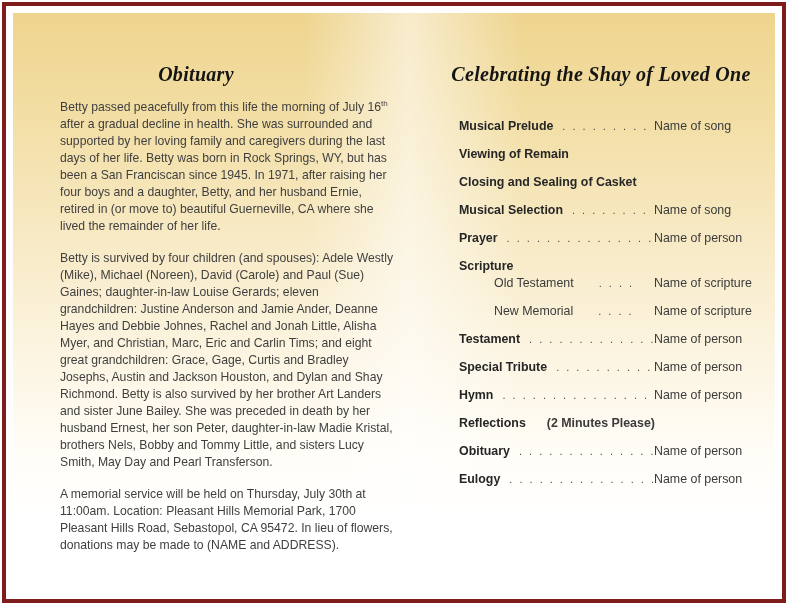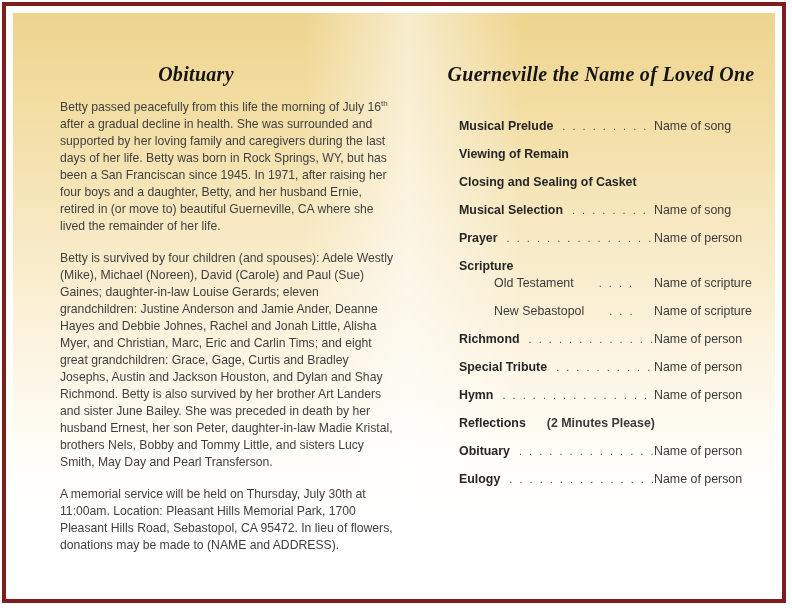--- a/index.html
+++ b/index.html
@@ -66,21 +66,21 @@
     <div class="col-left">
       <h1 class="page-title">Obituary</h1>
       <div class="obit-text">
         <p><span>Betty passed peacefully from this life the morning of July 16</span><sup>th</sup><span> after a gradual decline in health.  She was surrounded and supported by her loving family and caregivers during the last days of her life.  Betty was born in Rock Springs, WY, but has been a San Franciscan since 1945.  In 1971, after raising her four boys and a daughter, Betty, and her husband Ernie, retired in (or move to) beautiful Guerneville, CA where she lived the remainder of her life.</span></p>
         <p>Betty is survived by four children (and spouses): Adele Westly (Mike), Michael (Noreen), David (Carole) and Paul (Sue) Gaines;  daughter-in-law Louise Gerards;  eleven grandchildren: Justine Anderson and Jamie Ander, Deanne Hayes and Debbie Johnes, Rachel and Jonah Little, Alisha Myer, and Christian, Marc, Eric and Carlin Tims;  and eight great grandchildren: Grace, Gage, Curtis and Bradley Josephs, Austin and Jackson Houston, and Dylan and Shay Richmond.  Betty is also survived by her brother Art Landers and sister June Bailey.  She was preceded in death by her husband Ernest, her son Peter, daughter-in-law Madie Kristal, brothers Nels, Bobby and Tommy Little, and sisters Lucy Smith, May Day and Pearl Transferson.</p>
         <p>A memorial service will be held on Thursday, July 30th at 11:00am.  Location:  Pleasant Hills Memorial Park, 1700 Pleasant Hills Road, Sebastopol, CA 95472.  In lieu of flowers, donations may be made to (NAME and ADDRESS).</p>
       </div>
     </div>
 
     <div class="col-right">
-      <h1 class="page-title">Guerneville the Name of Loved One</h1>
+      <h1 class="page-title">Celebrating the Shay of Loved One</h1>
 
       <div class="service-list">
 
         <div class="row">
           <span class="label">Musical Prelude</span>
           <span class="dots">. . . . . . . . . . . . . . . . . . . . . . . . . . . . . . . . . . . . . . . . . . . . . . . . . . . . . . . .</span>
           <span class="value">Name of song</span>
         </div>
 
 
@@ -108,27 +108,27 @@
           <span class="label">Scripture</span>
         </div>
 
         <div class="row indent">
           <span class="label">Old Testament</span>
           <span class="dots">. . . . . . . . . . . . . . . . . . . . . . . . . . . . . . . . . . . . . . . . . . . . . . . . . . . . . . . .</span>
           <span class="value">Name of scripture</span>
         </div>
 
         <div class="row indent">
-          <span class="label">New Sebastopol</span>
+          <span class="label">New Memorial</span>
           <span class="dots">. . . . . . . . . . . . . . . . . . . . . . . . . . . . . . . . . . . . . . . . . . . . . . . . . . . . . . . .</span>
           <span class="value">Name of scripture</span>
         </div>
 
         <div class="row">
-          <span class="label">Richmond</span>
+          <span class="label">Testament</span>
           <span class="dots">. . . . . . . . . . . . . . . . . . . . . . . . . . . . . . . . . . . . . . . . . . . . . . . . . . . . . . . .</span>
           <span class="value">Name of person</span>
         </div>
 
         <div class="row">
           <span class="label">Special Tribute</span>
           <span class="dots">. . . . . . . . . . . . . . . . . . . . . . . . . . . . . . . . . . . . . . . . . . . . . . . . . . . . . . . .</span>
           <span class="value">Name of person</span>
         </div>
 

